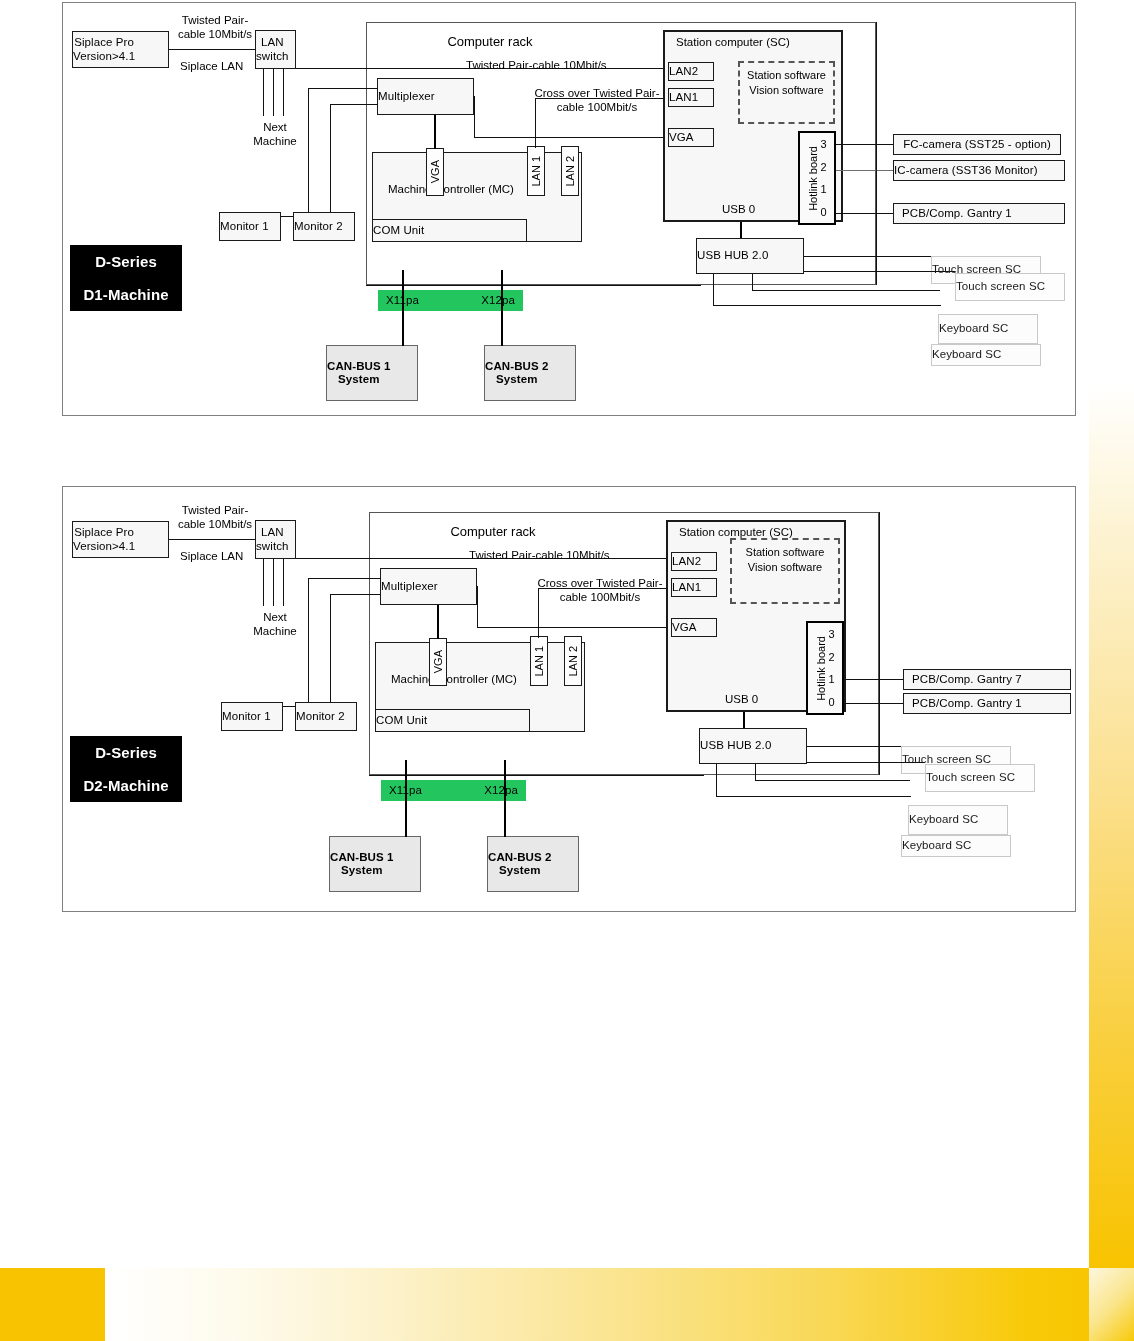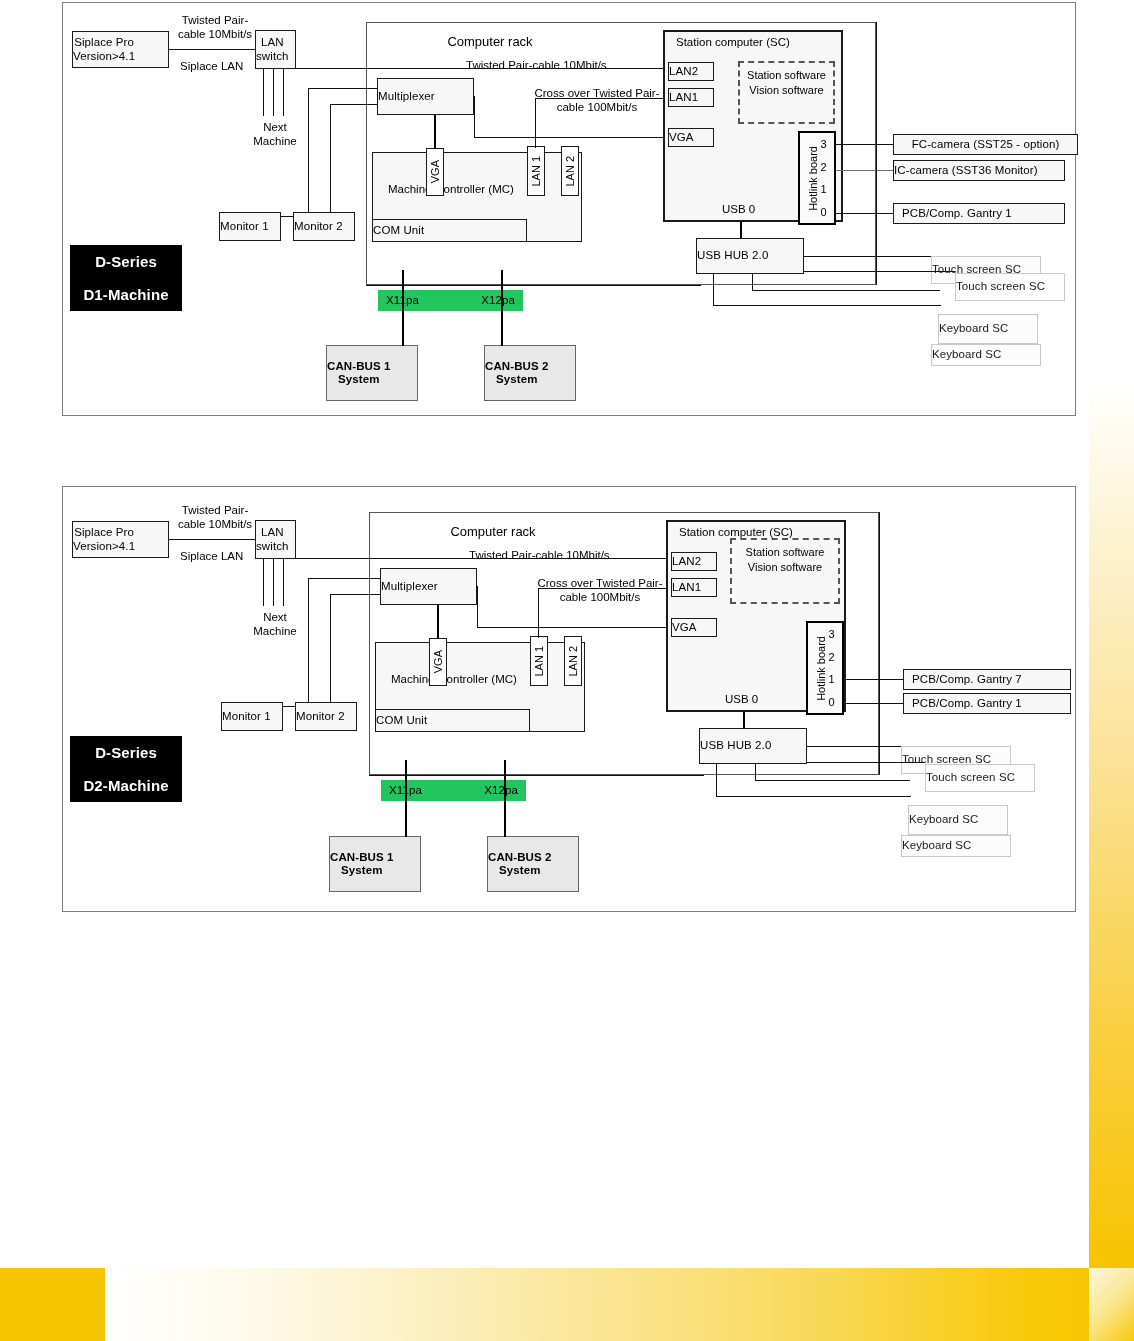--- a/index.html
+++ b/index.html
@@ -196,21 +196,21 @@
   <div class="hotlink" style="left:798px;top:131px;width:38px;height:94px;">
     <span class="hl-label">Hotlink board</span>
     <span class="hl-nums">
       <span>0</span>
       <span>1</span>
       <span>2</span>
       <span>3</span>
     </span>
   </div>
 
-  <div class="bx leftal" style="left:893px;top:134px;width:185px;height:21px;justify-content:center;padding-left:0;">
+  <div class="bx leftal" style="left:893px;top:134px;width:168px;height:21px;justify-content:center;padding-left:0;">
     <span>FC-camera (SST25 - option)</span>
   </div>
   <div class="bx" style="left:893px;top:160px;width:172px;height:21px;">
     <span>IC-camera (SST36 Monitor)</span>
   </div>
   <div class="bx leftal" style="left:893px;top:203px;width:172px;height:21px;">
     <span>PCB/Comp. Gantry 1</span>
   </div>
   <div class="ln h" style="left:836px;top:144px;width:57px;"></div>
   <div class="ln h grey" style="left:836px;top:170px;width:57px;"></div>

